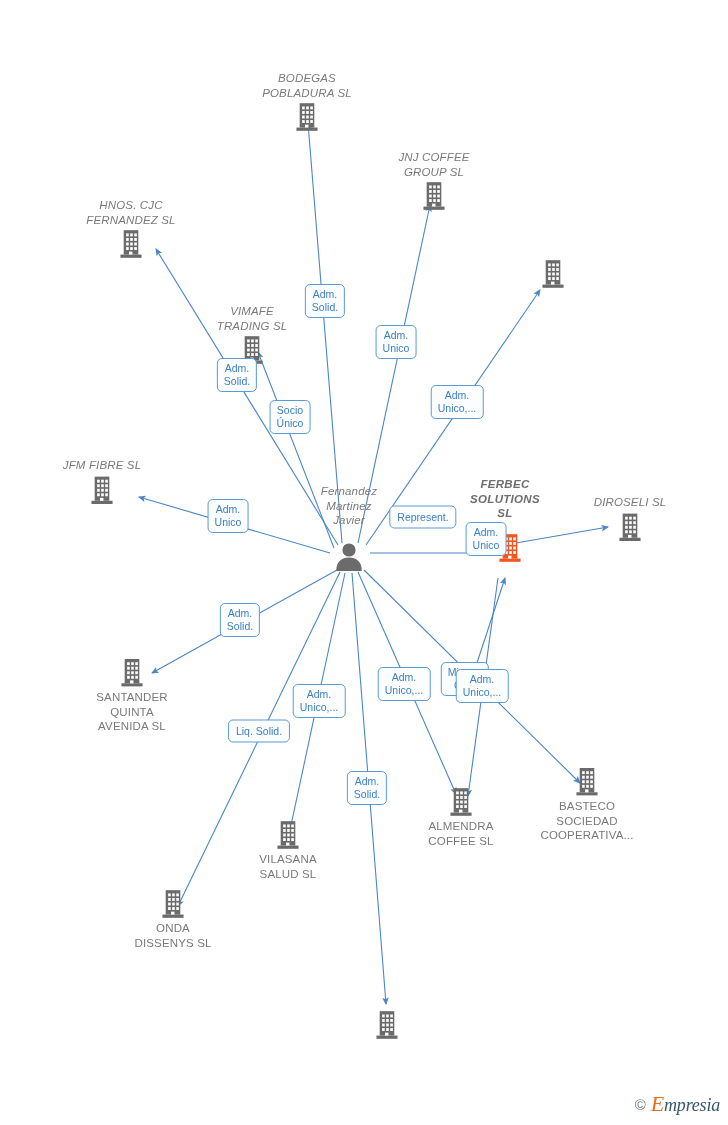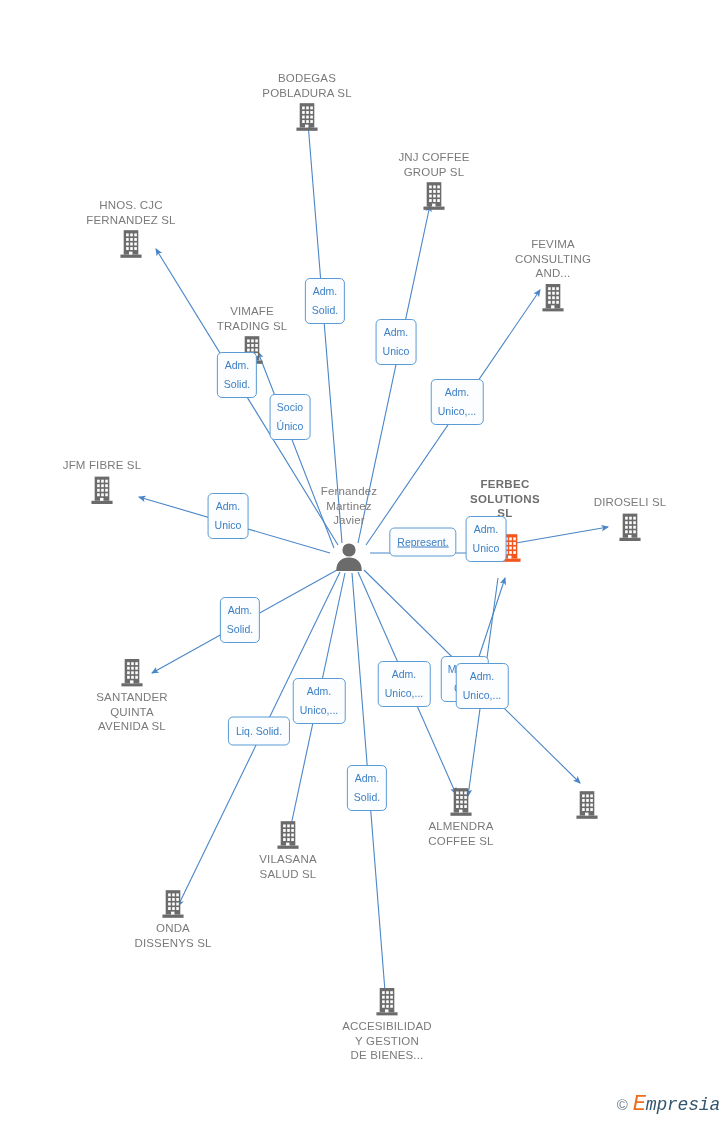--- a/index.html
+++ b/index.html
@@ -41,51 +41,51 @@
     white-space: pre-line;
   }
   .node.highlight .caption {
     color: #6e6e6e;
     font-weight: bold;
     letter-spacing: 0.3px;
   }
   .node .glyph {
     line-height: 0;
   }
-  .node.caption-top .caption { margin-bottom: 3px; }
+  .node.caption-top .caption { margin-bottom: 3px; font-style: italic; }
   .node.caption-bottom .caption { margin-top: 3px; }
   .edge-label {
     position: absolute;
     transform: translate(-50%, -50%);
     background: #fbfdff;
     border: 1.3px solid #5b9bd5;
     border-radius: 5px;
     color: #3c7fc4;
     font-size: 10.5px;
-    line-height: 19px;
+    line-height: 13px;
     text-align: center;
     padding: 3px 6px;
     white-space: pre-line;
     box-sizing: border-box;
   }
   .edge-label.one-line { padding: 4px 7px; }
   .logo {
     position: absolute;
     right: 8px;
     bottom: 8px;
     display: flex;
     align-items: center;
     gap: 5px;
   }
   .logo .cmark {
     font-size: 15px;
     color: #6f7b86;
   }
   .logo .brand {
-    font-family: Liberation Mono, monospace;
+    font-family: Liberation Serif, serif;
     font-style: italic;
     font-size: 18px;
     color: #35566e;
     letter-spacing: -0.2px;
   }
   .logo .brand .cap {
     color: #ef6c1a;
     font-size: 22px;
   }
 </style>
@@ -161,23 +161,20 @@
               <rect x="15" y="15.2" width="3.2" height="3.6" fill="#ffffff"></rect>
               <rect x="20" y="15.2" width="3.2" height="3.6" fill="#ffffff"></rect>
               <rect x="10" y="20.799999999999997" width="3.2" height="3.6" fill="#ffffff"></rect>
               <rect x="15" y="20.799999999999997" width="3.2" height="3.6" fill="#ffffff"></rect>
               <rect x="20" y="20.799999999999997" width="3.2" height="3.6" fill="#ffffff"></rect>
               <rect x="13.6" y="26.4" width="4.2" height="3.6" fill="#ffffff"></rect>
             </g>
           </svg></div>
       </div>
       <div class="node caption-top" style="left: 553px; top: 274px;">
-        <div class="caption">FEVIMA
-CONSULTING
-AND...</div>
         <div class="glyph"><svg width="26" height="28" viewBox="0 0 32 34">
             <g fill="#6b6b6b">
               <path d="M7 0 h18 v30 h-18 z"></path>
               <path d="M3 30 h26 v4 h-26 z"></path>
               <rect x="10" y="4" width="3.2" height="3.6" fill="#ffffff"></rect>
               <rect x="15" y="4" width="3.2" height="3.6" fill="#ffffff"></rect>
               <rect x="20" y="4" width="3.2" height="3.6" fill="#ffffff"></rect>
               <rect x="10" y="9.6" width="3.2" height="3.6" fill="#ffffff"></rect>
               <rect x="15" y="9.6" width="3.2" height="3.6" fill="#ffffff"></rect>
               <rect x="20" y="9.6" width="3.2" height="3.6" fill="#ffffff"></rect>
@@ -364,20 +361,23 @@
               <rect x="20" y="9.6" width="3.2" height="3.6" fill="#ffffff"></rect>
               <rect x="10" y="15.2" width="3.2" height="3.6" fill="#ffffff"></rect>
               <rect x="15" y="15.2" width="3.2" height="3.6" fill="#ffffff"></rect>
               <rect x="20" y="15.2" width="3.2" height="3.6" fill="#ffffff"></rect>
               <rect x="10" y="20.799999999999997" width="3.2" height="3.6" fill="#ffffff"></rect>
               <rect x="15" y="20.799999999999997" width="3.2" height="3.6" fill="#ffffff"></rect>
               <rect x="20" y="20.799999999999997" width="3.2" height="3.6" fill="#ffffff"></rect>
               <rect x="13.6" y="26.4" width="4.2" height="3.6" fill="#ffffff"></rect>
             </g>
           </svg></div>
+        <div class="caption">BASTECO
+SOCIEDAD
+COOPERATIVA...</div>
       </div>
       <div class="node caption-bottom" style="left: 173px; top: 920px;">
         <div class="glyph"><svg width="26" height="28" viewBox="0 0 32 34">
             <g fill="#6b6b6b">
               <path d="M7 0 h18 v30 h-18 z"></path>
               <path d="M3 30 h26 v4 h-26 z"></path>
               <rect x="10" y="4" width="3.2" height="3.6" fill="#ffffff"></rect>
               <rect x="15" y="4" width="3.2" height="3.6" fill="#ffffff"></rect>
               <rect x="20" y="4" width="3.2" height="3.6" fill="#ffffff"></rect>
               <rect x="10" y="9.6" width="3.2" height="3.6" fill="#ffffff"></rect>
@@ -408,23 +408,20 @@
               <rect x="20" y="9.6" width="3.2" height="3.6" fill="#ffffff"></rect>
               <rect x="10" y="15.2" width="3.2" height="3.6" fill="#ffffff"></rect>
               <rect x="15" y="15.2" width="3.2" height="3.6" fill="#ffffff"></rect>
               <rect x="20" y="15.2" width="3.2" height="3.6" fill="#ffffff"></rect>
               <rect x="10" y="20.799999999999997" width="3.2" height="3.6" fill="#ffffff"></rect>
               <rect x="15" y="20.799999999999997" width="3.2" height="3.6" fill="#ffffff"></rect>
               <rect x="20" y="20.799999999999997" width="3.2" height="3.6" fill="#ffffff"></rect>
               <rect x="13.6" y="26.4" width="4.2" height="3.6" fill="#ffffff"></rect>
             </g>
           </svg></div>
-        <div class="caption">ACCESIBILIDAD
-Y GESTION
-DE BIENES...</div>
       </div>
       <div class="node caption-top highlight" style="left: 505px; top: 500px;">
         <div class="caption">FERBEC
 SOLUTIONS
 SL</div>
       </div>
       <div class="node" style="left: 510px; top: 548px;">
         <div class="glyph"><svg width="26" height="28" viewBox="0 0 32 34">
             <g fill="#f4541d">
               <path d="M7 0 h18 v30 h-18 z"></path>
@@ -463,21 +460,21 @@
       <div class="edge-label" style="left: 396px; top: 342px;">Adm.
 Unico</div>
       <div class="edge-label" style="left: 457px; top: 402px;">Adm.
 Unico,...</div>
       <div class="edge-label" style="left: 237px; top: 375px;">Adm.
 Solid.</div>
       <div class="edge-label" style="left: 290px; top: 417px;">Socio
 Único</div>
       <div class="edge-label" style="left: 228px; top: 516px;">Adm.
 Unico</div>
-      <div class="edge-label one-line" style="left: 423px; top: 542px; text-decoration: underline;">Represent.</div>
+      <div class="edge-label one-line" style="left: 423px; top: 517px;">Represent.</div>
       <div class="edge-label" style="left: 486px; top: 539px;">Adm.
 Unico</div>
       <div class="edge-label" style="left: 240px; top: 620px;">Adm.
 Solid.</div>
       <div class="edge-label" style="left: 319px; top: 701px;">Adm.
 Unico,...</div>
       <div class="edge-label one-line" style="left: 259px; top: 731px;">Liq.  Solid.</div>
       <div class="edge-label" style="left: 404px; top: 684px;">Adm.
 Unico,...</div>
       <div class="edge-label" style="left: 465px; top: 679px;">Miem...

